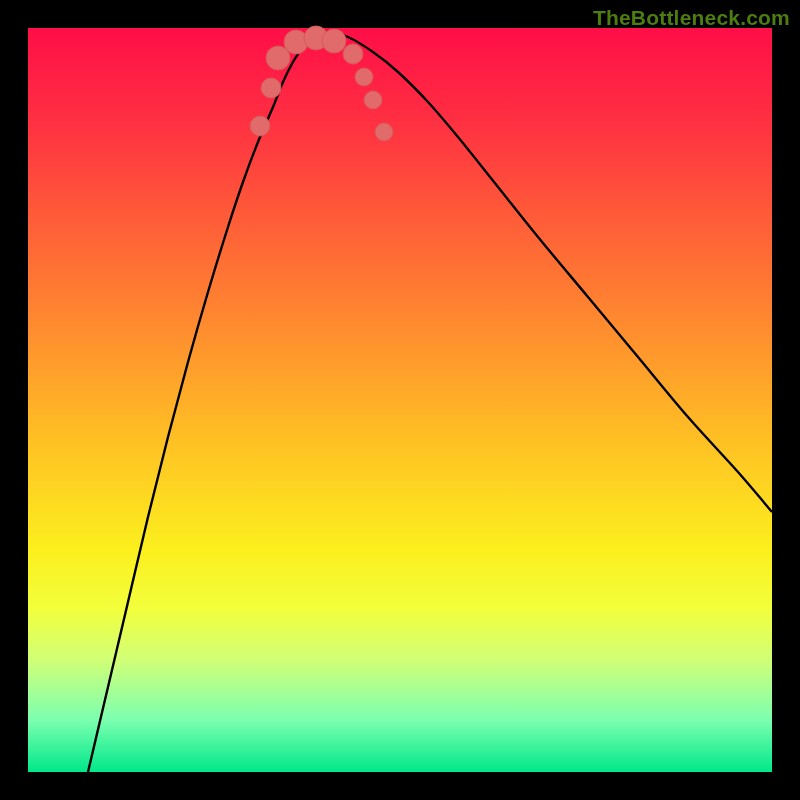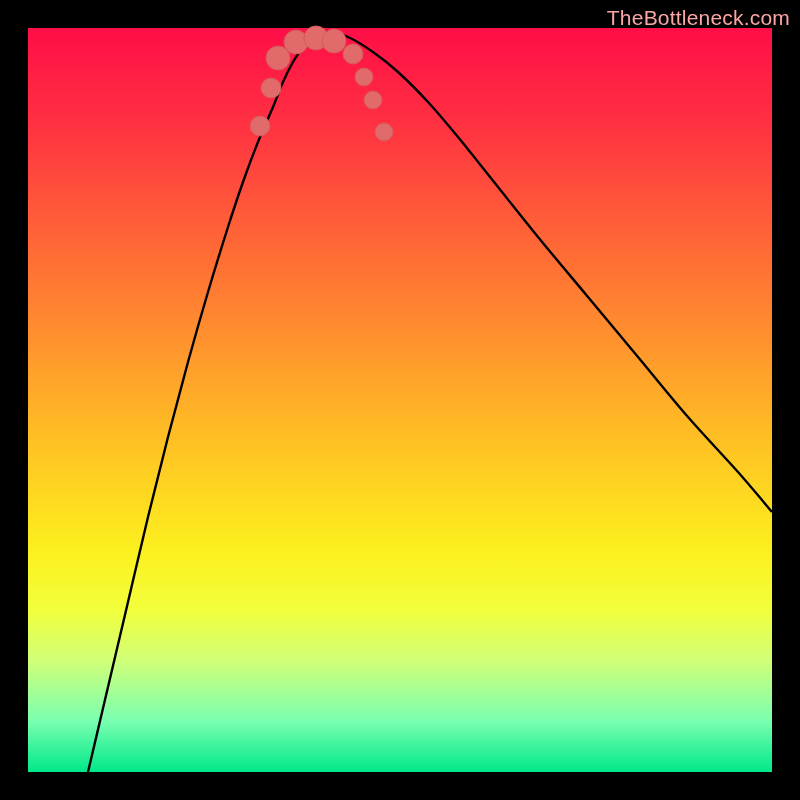--- a/index.html
+++ b/index.html
@@ -26,23 +26,23 @@
       #fcef1e 70%,
       #f2ff3b 78%,
       #d0ff77 85%,
       #7cffb0 93%,
       #00e88a 100%);
   }
   .watermark {
     position: absolute;
     top: 6px;
     right: 10px;
-    color: #fca5a5;
+    color: #4d7c0f;
     font-size: 21px;
-    font-weight: 400;
+    font-weight: 700;
     letter-spacing: 0.2px;
     z-index: 10;
     user-select: none;
   }
   svg.overlay {
     position: absolute;
     left: 28px;
     top: 28px;
     width: 744px;
     height: 744px;

